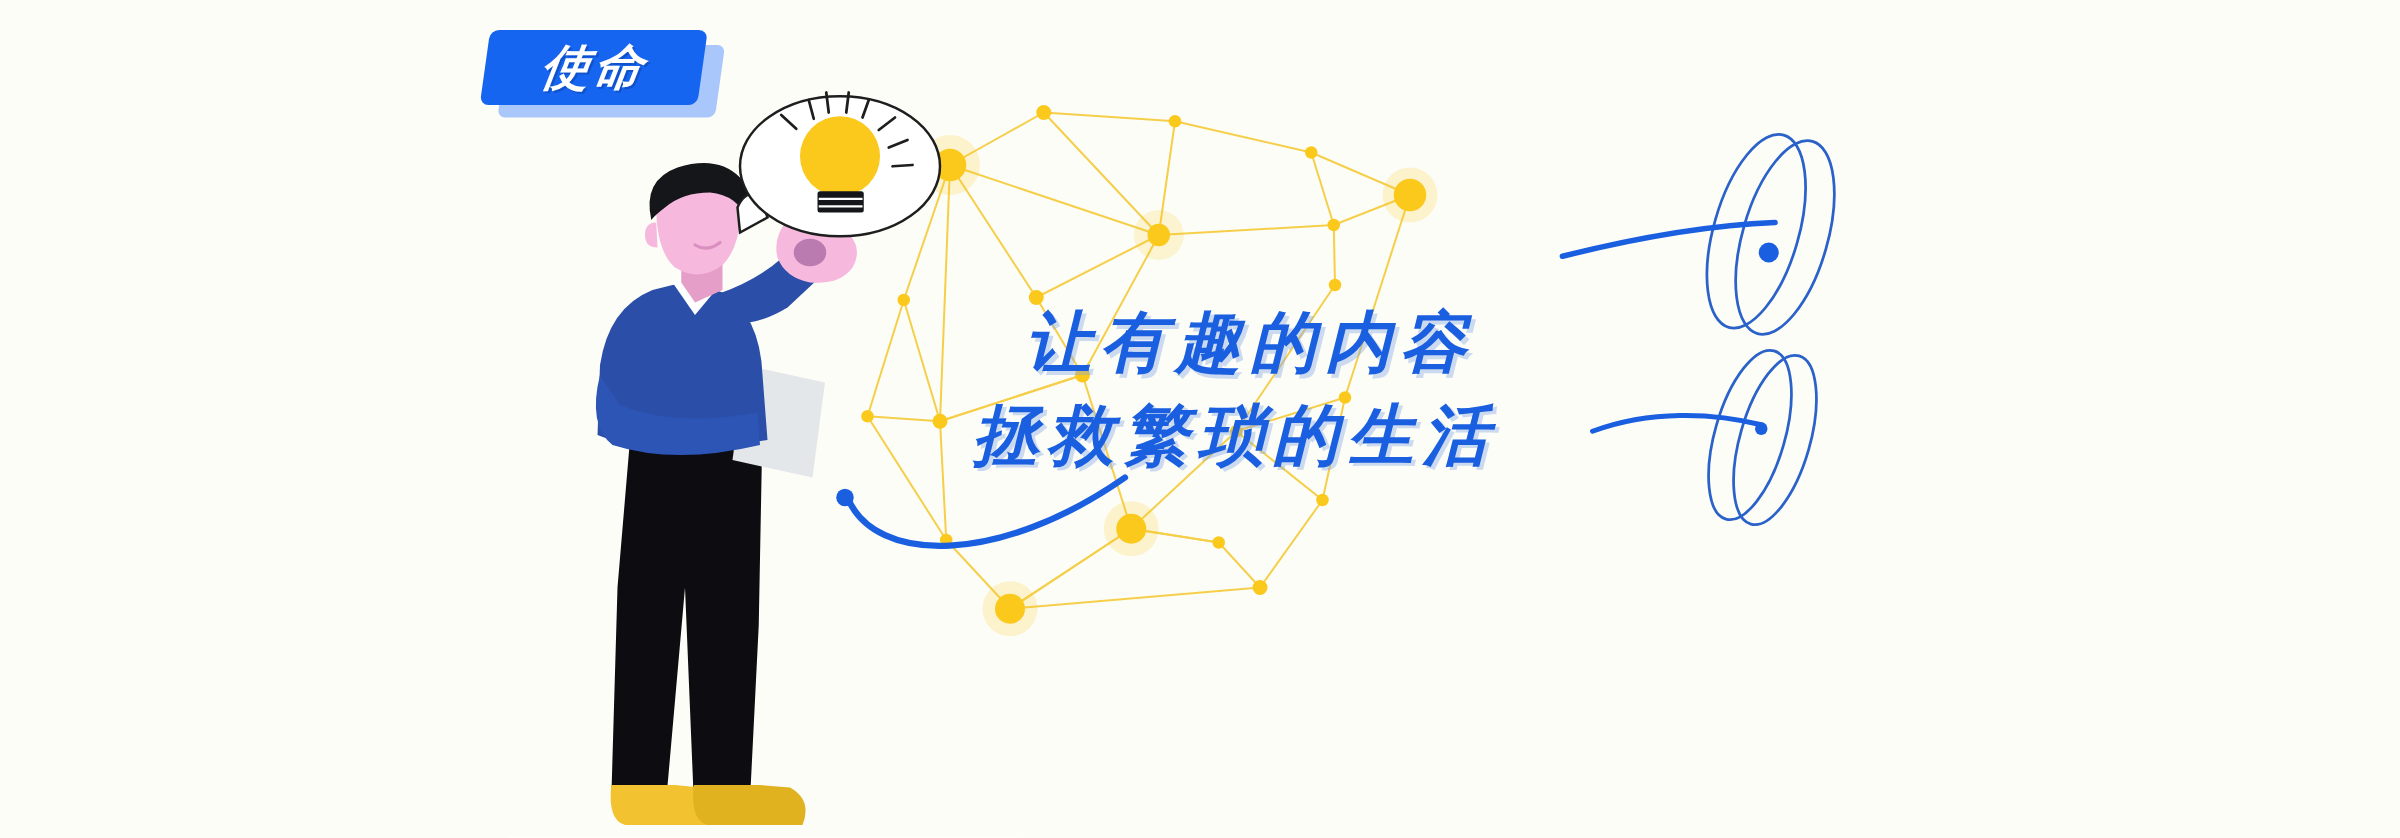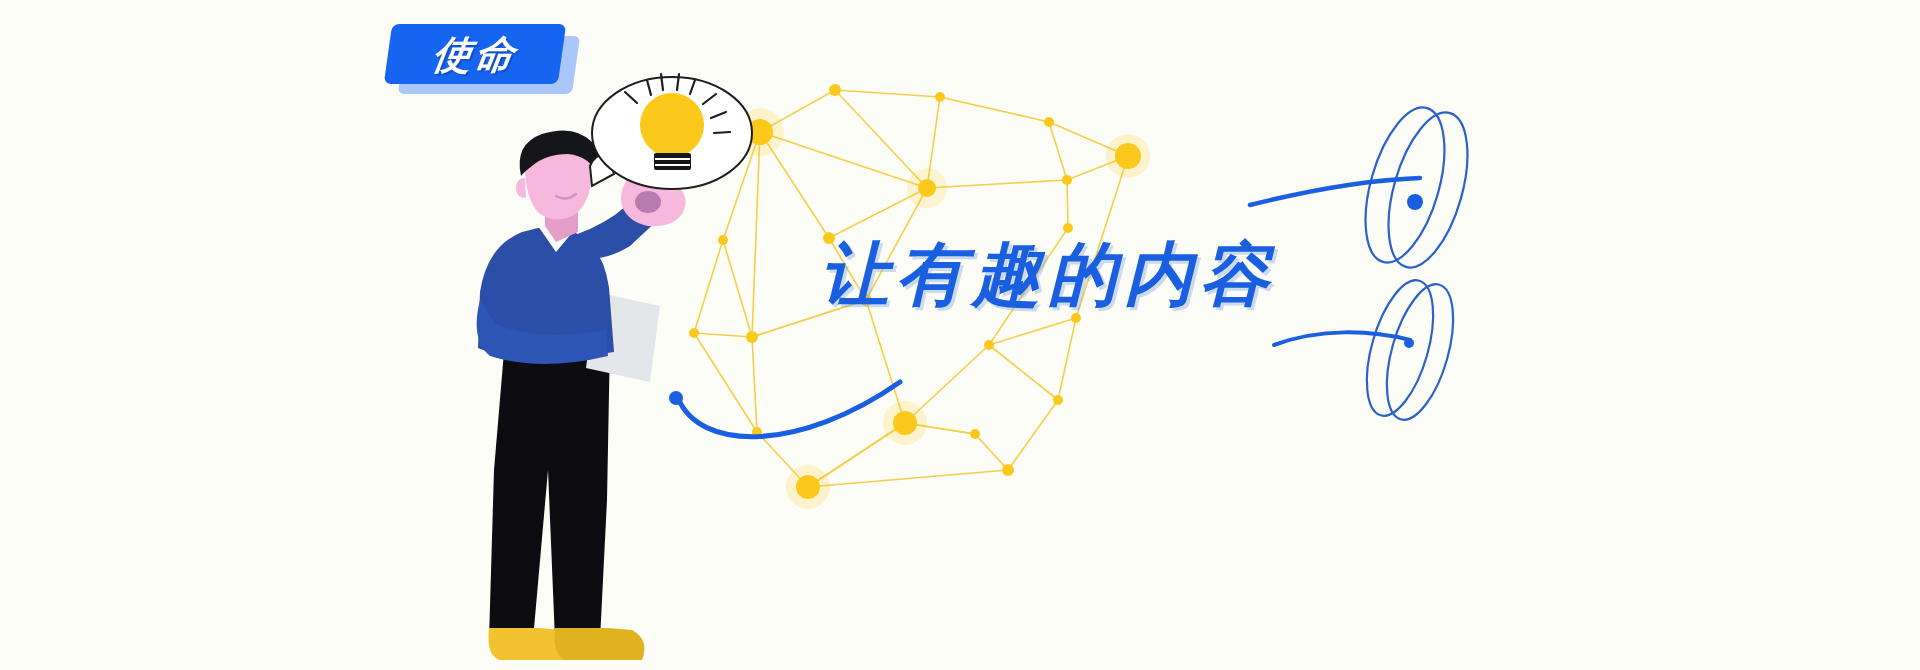--- a/index.html
+++ b/index.html
@@ -67,21 +67,21 @@
   #headline {
     position: absolute;
     left: 820px;
     top: 238px;
     width: 700px;
     z-index: 6;
     pointer-events: none;
   }
   .head-line {
     color: #1a5fe0;
-    font-size: 69px;
+    font-size: 53px;
     font-weight: bold;
     font-style: italic;
     letter-spacing: 7px;
     line-height: 74px;
     white-space: nowrap;
     text-shadow: 3px 3px 0 rgba(130,165,225,0.40);
   }
   #head-line-2 {
     margin-left: -42px;
   }
@@ -263,15 +263,16 @@
   </svg>
 
   <div id="badge-wrap">
     <div id="badge-shadow"></div>
     <div id="badge-plate"></div>
     <div id="badge-label">使命</div>
   </div>
 
   <div id="headline">
     <div class="head-line" id="head-line-1">让有趣的内容</div>
+    <div class="head-line" id="head-line-2">拯救繁琐的生活</div>
   </div>
 
 </div>
 
 </body></html>

